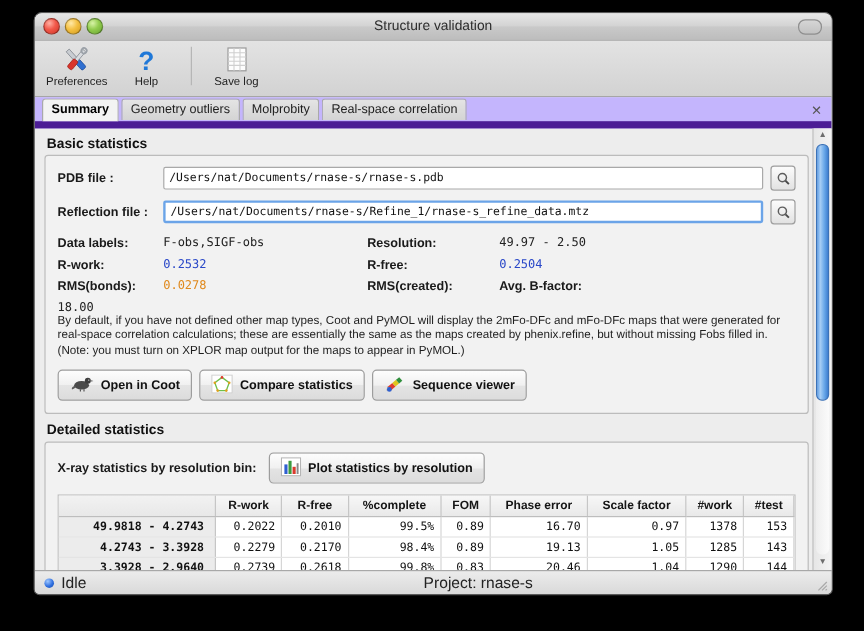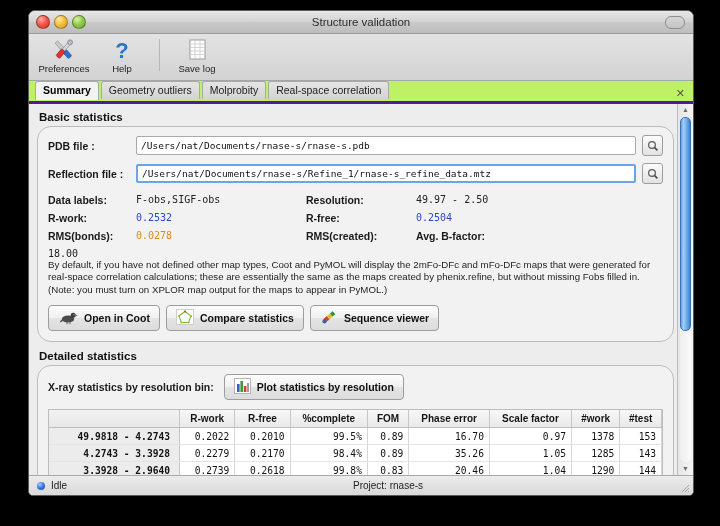--- a/index.html
+++ b/index.html
@@ -55,24 +55,24 @@
     width: 58px; display: flex; flex-direction: column;
     align-items: center; justify-content: flex-start;
     padding-top: 2px; cursor: default;
   }
   .tb-icon { height: 24px; display: flex; align-items: center; justify-content: center; }
   .tb-label { font-size: 9.5px; color: #222; margin-top: 1px; white-space: nowrap; }
   .tb-sep { width: 1px; height: 32px; background: #b6b6b6; margin: 3px 8px 0 8px; }
   
   .tabstrip {
     flex: 0 0 20px; height: 20px;
-    background: #bef264;
-    display: flex; align-items: flex-start;
+    background: #c4b5fd;
+    display: flex; align-items: center;
     padding: 0 0 0 6px; position: relative;
-    border-bottom: 3px solid #4c1d95;
+    border-bottom: 6px solid #4c1d95;
   }
   .tab {
     font-size: 10.5px; color: #1d1d1d;
     padding: 2px 7px 2px 7px;
     border: 1px solid #a9a9a9; border-bottom: none;
     border-radius: 3px 3px 0 0;
     background: linear-gradient(to bottom,#e4e4e4,#d4d4d4);
     margin-right: 2px; cursor: default; line-height: 13px;
   }
   .tab.active {
@@ -106,21 +106,21 @@
     border: 1px solid #3b72b8;
   }
   
   .group-title {
     font-size: 11.5px; font-weight: bold; color: #111;
     margin: 3px 0 3px 2px;
   }
   .panel {
     background: #f2f2f2;
     border: 1px solid #bcbcbc;
-    border-radius: 14px;
+    border-radius: 3px;
     padding: 8px 10px 10px 10px;
   }
   
   .filerow { display: flex; align-items: center; margin-bottom: 7px; }
   .filelabel { font-size: 10.5px; font-weight: bold; color: #1a1a1a; width: 88px; }
   .txtfield {
     flex: 1 1 auto; height: 17px; line-height: 17px;
     background: #fff; border: 1px solid #a9a9a9; border-radius: 2px;
     font-family: "DejaVu Sans Mono", monospace; font-size: 9.5px; color: #111;
     padding: 0 4px; overflow: hidden; white-space: nowrap;
@@ -174,21 +174,21 @@
   table.stats td.binlabel {
     background: #ececec; font-weight: bold; text-align: right; padding-right: 9px;
     border-right: 1px solid #c6c6c6; letter-spacing: 0px;
   }
   
   .statusbar {
     flex: 0 0 19px; height: 19px;
     background: linear-gradient(to bottom,#ececec,#d9d9d9);
     border-top: 1px solid #a8a8a8;
     display: flex; align-items: center; padding: 0 8px;
-    font-size: 10px; color: #222; position: relative;
+    font-size: 13px; color: #222; position: relative;
   }
   .status-dot {
     width: 8px; height: 8px; border-radius: 50%; margin-right: 6px;
     background: radial-gradient(circle at 35% 30%, #9fc8ff 0%, #2f6fe0 55%, #1c4ea8 100%);
   }
   .status-project { position: absolute; left: 50%; transform: translateX(-8px); }
   .grip { position: absolute; right: 3px; bottom: 2px; width: 11px; height: 11px; opacity: .55; }
 </style>
 </head>
 <body>
@@ -406,21 +406,21 @@
                 <td>0.97</td>
                 <td>1378</td>
                 <td>153</td>
               </tr>
               <tr>
                 <td class="binlabel">4.2743 -  3.3928</td>
                 <td>0.2279</td>
                 <td>0.2170</td>
                 <td>98.4%</td>
                 <td>0.89</td>
-                <td>35.26</td>
+                <td>19.13</td>
                 <td>1.05</td>
                 <td>1285</td>
                 <td>143</td>
               </tr>
               <tr>
                 <td class="binlabel">3.3928 -  2.9640</td>
                 <td>0.2739</td>
                 <td>0.2618</td>
                 <td>99.8%</td>
                 <td>0.83</td>

